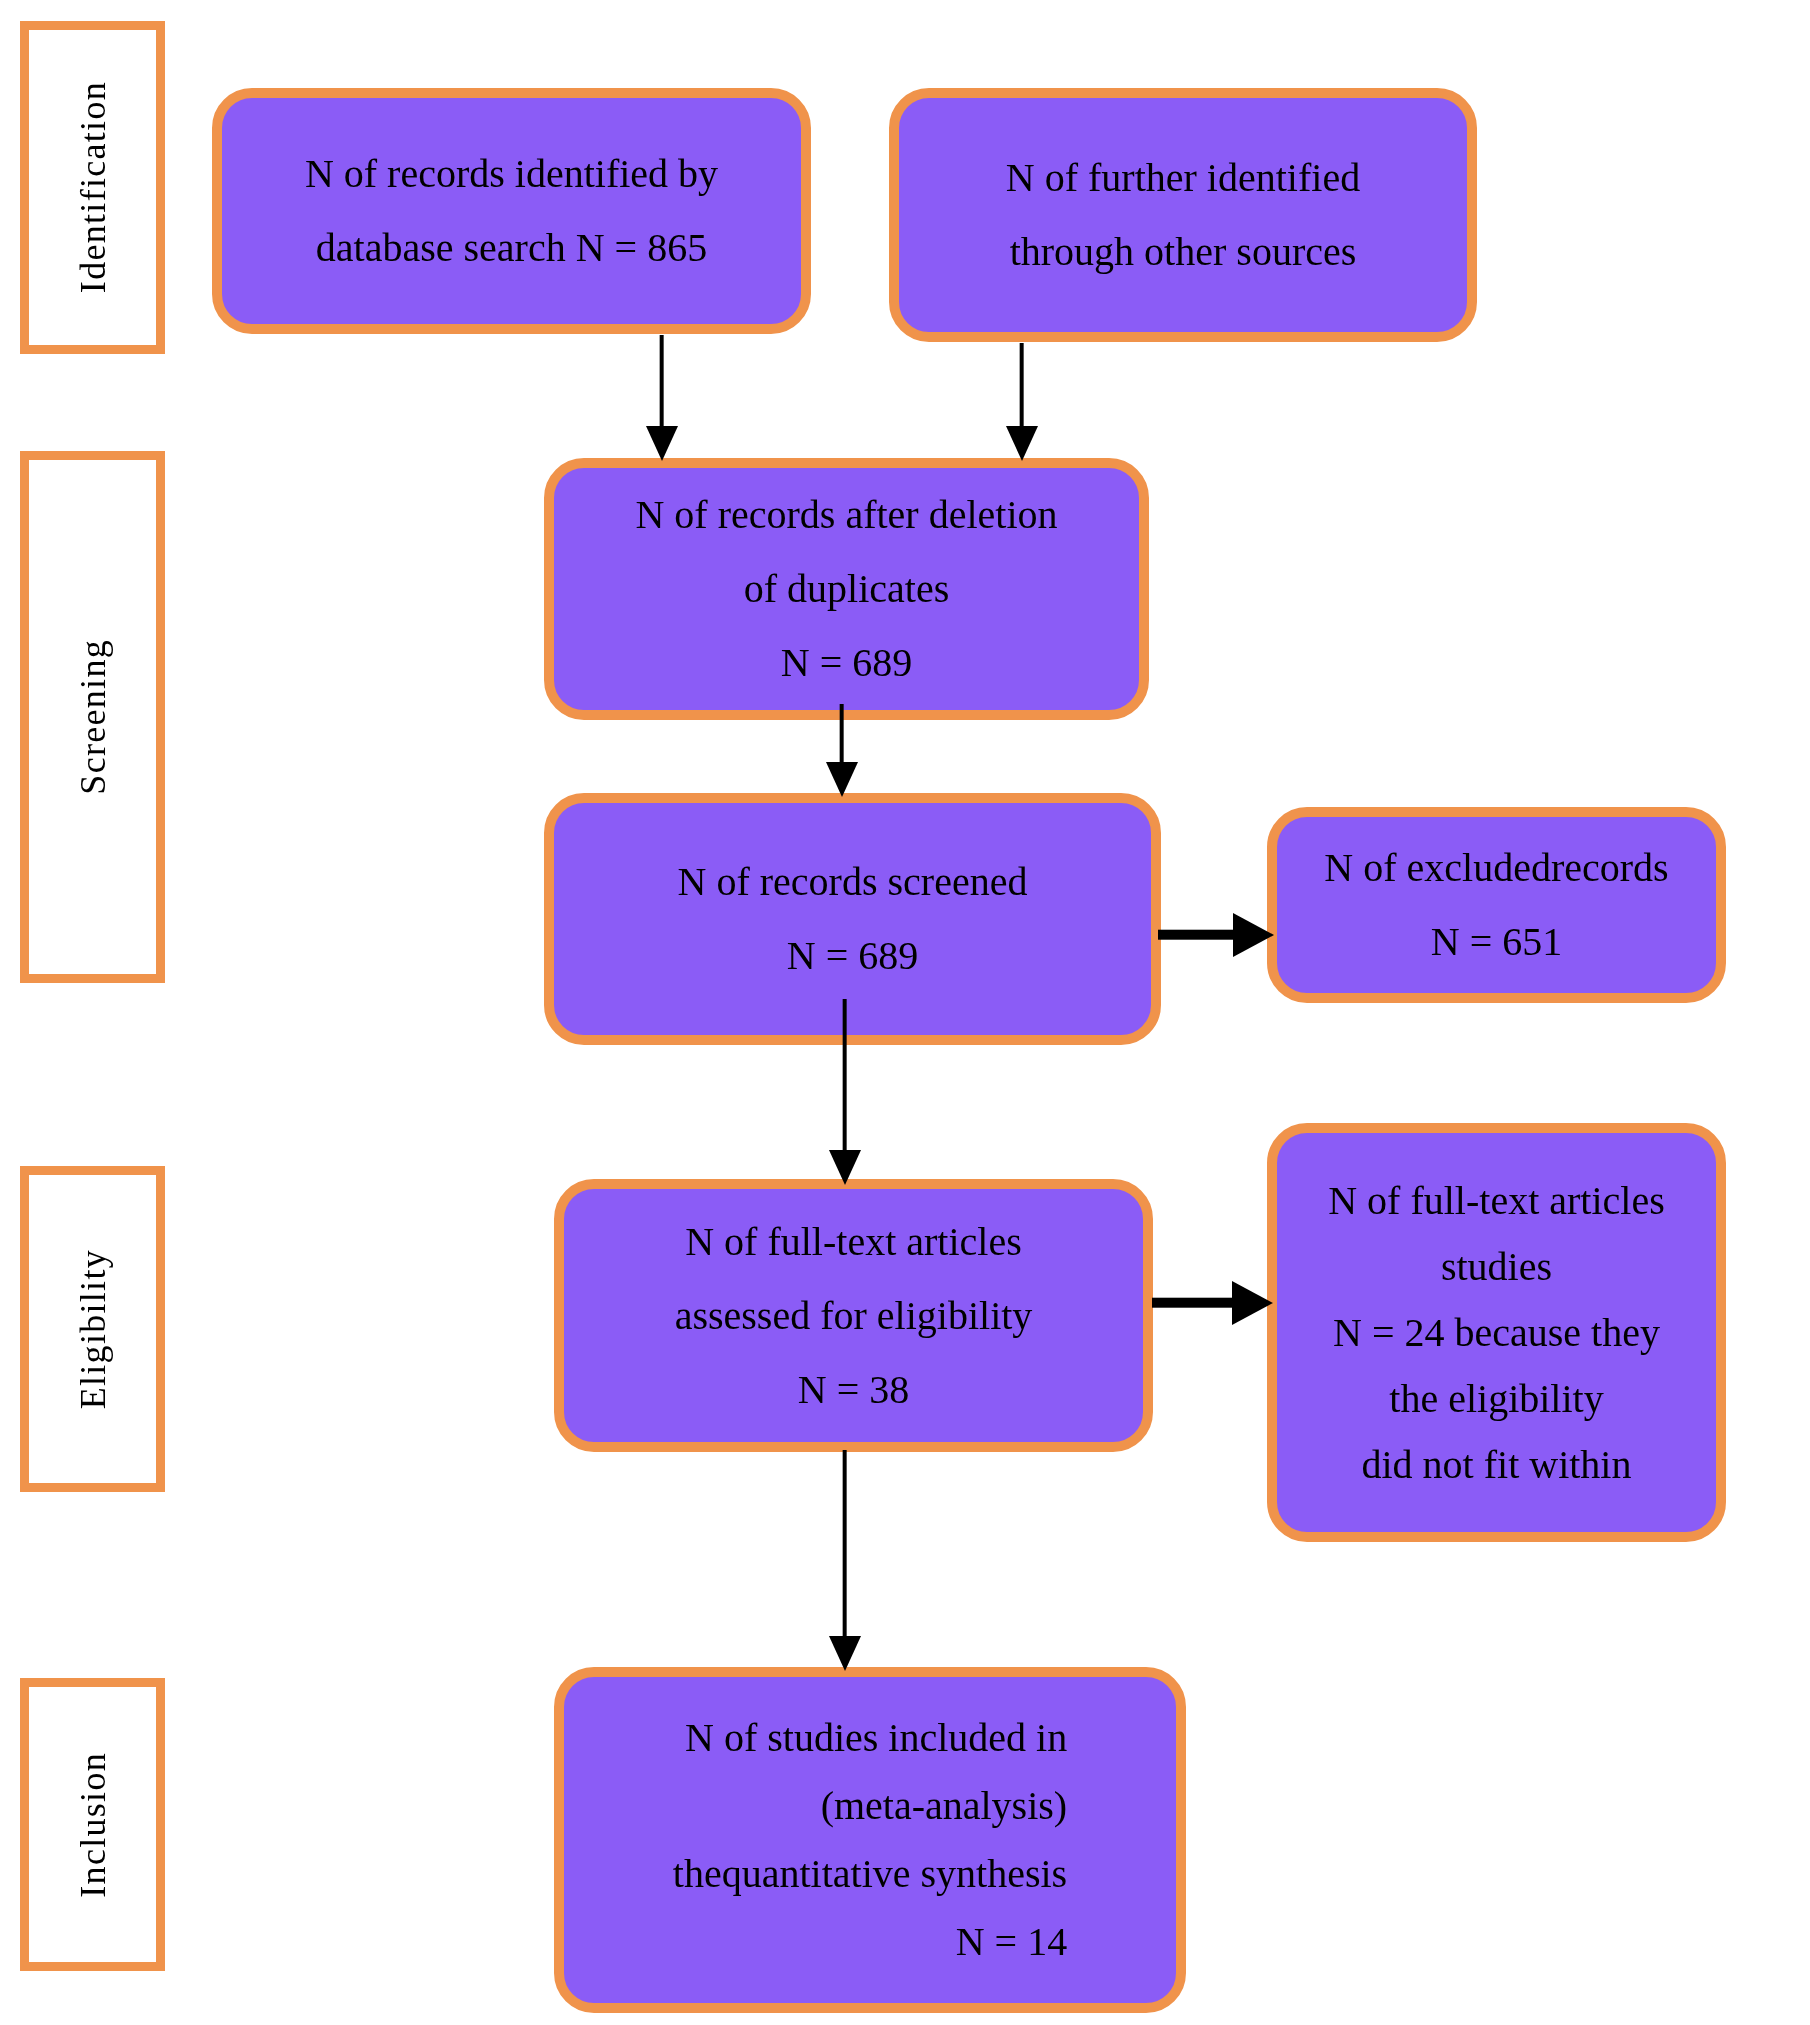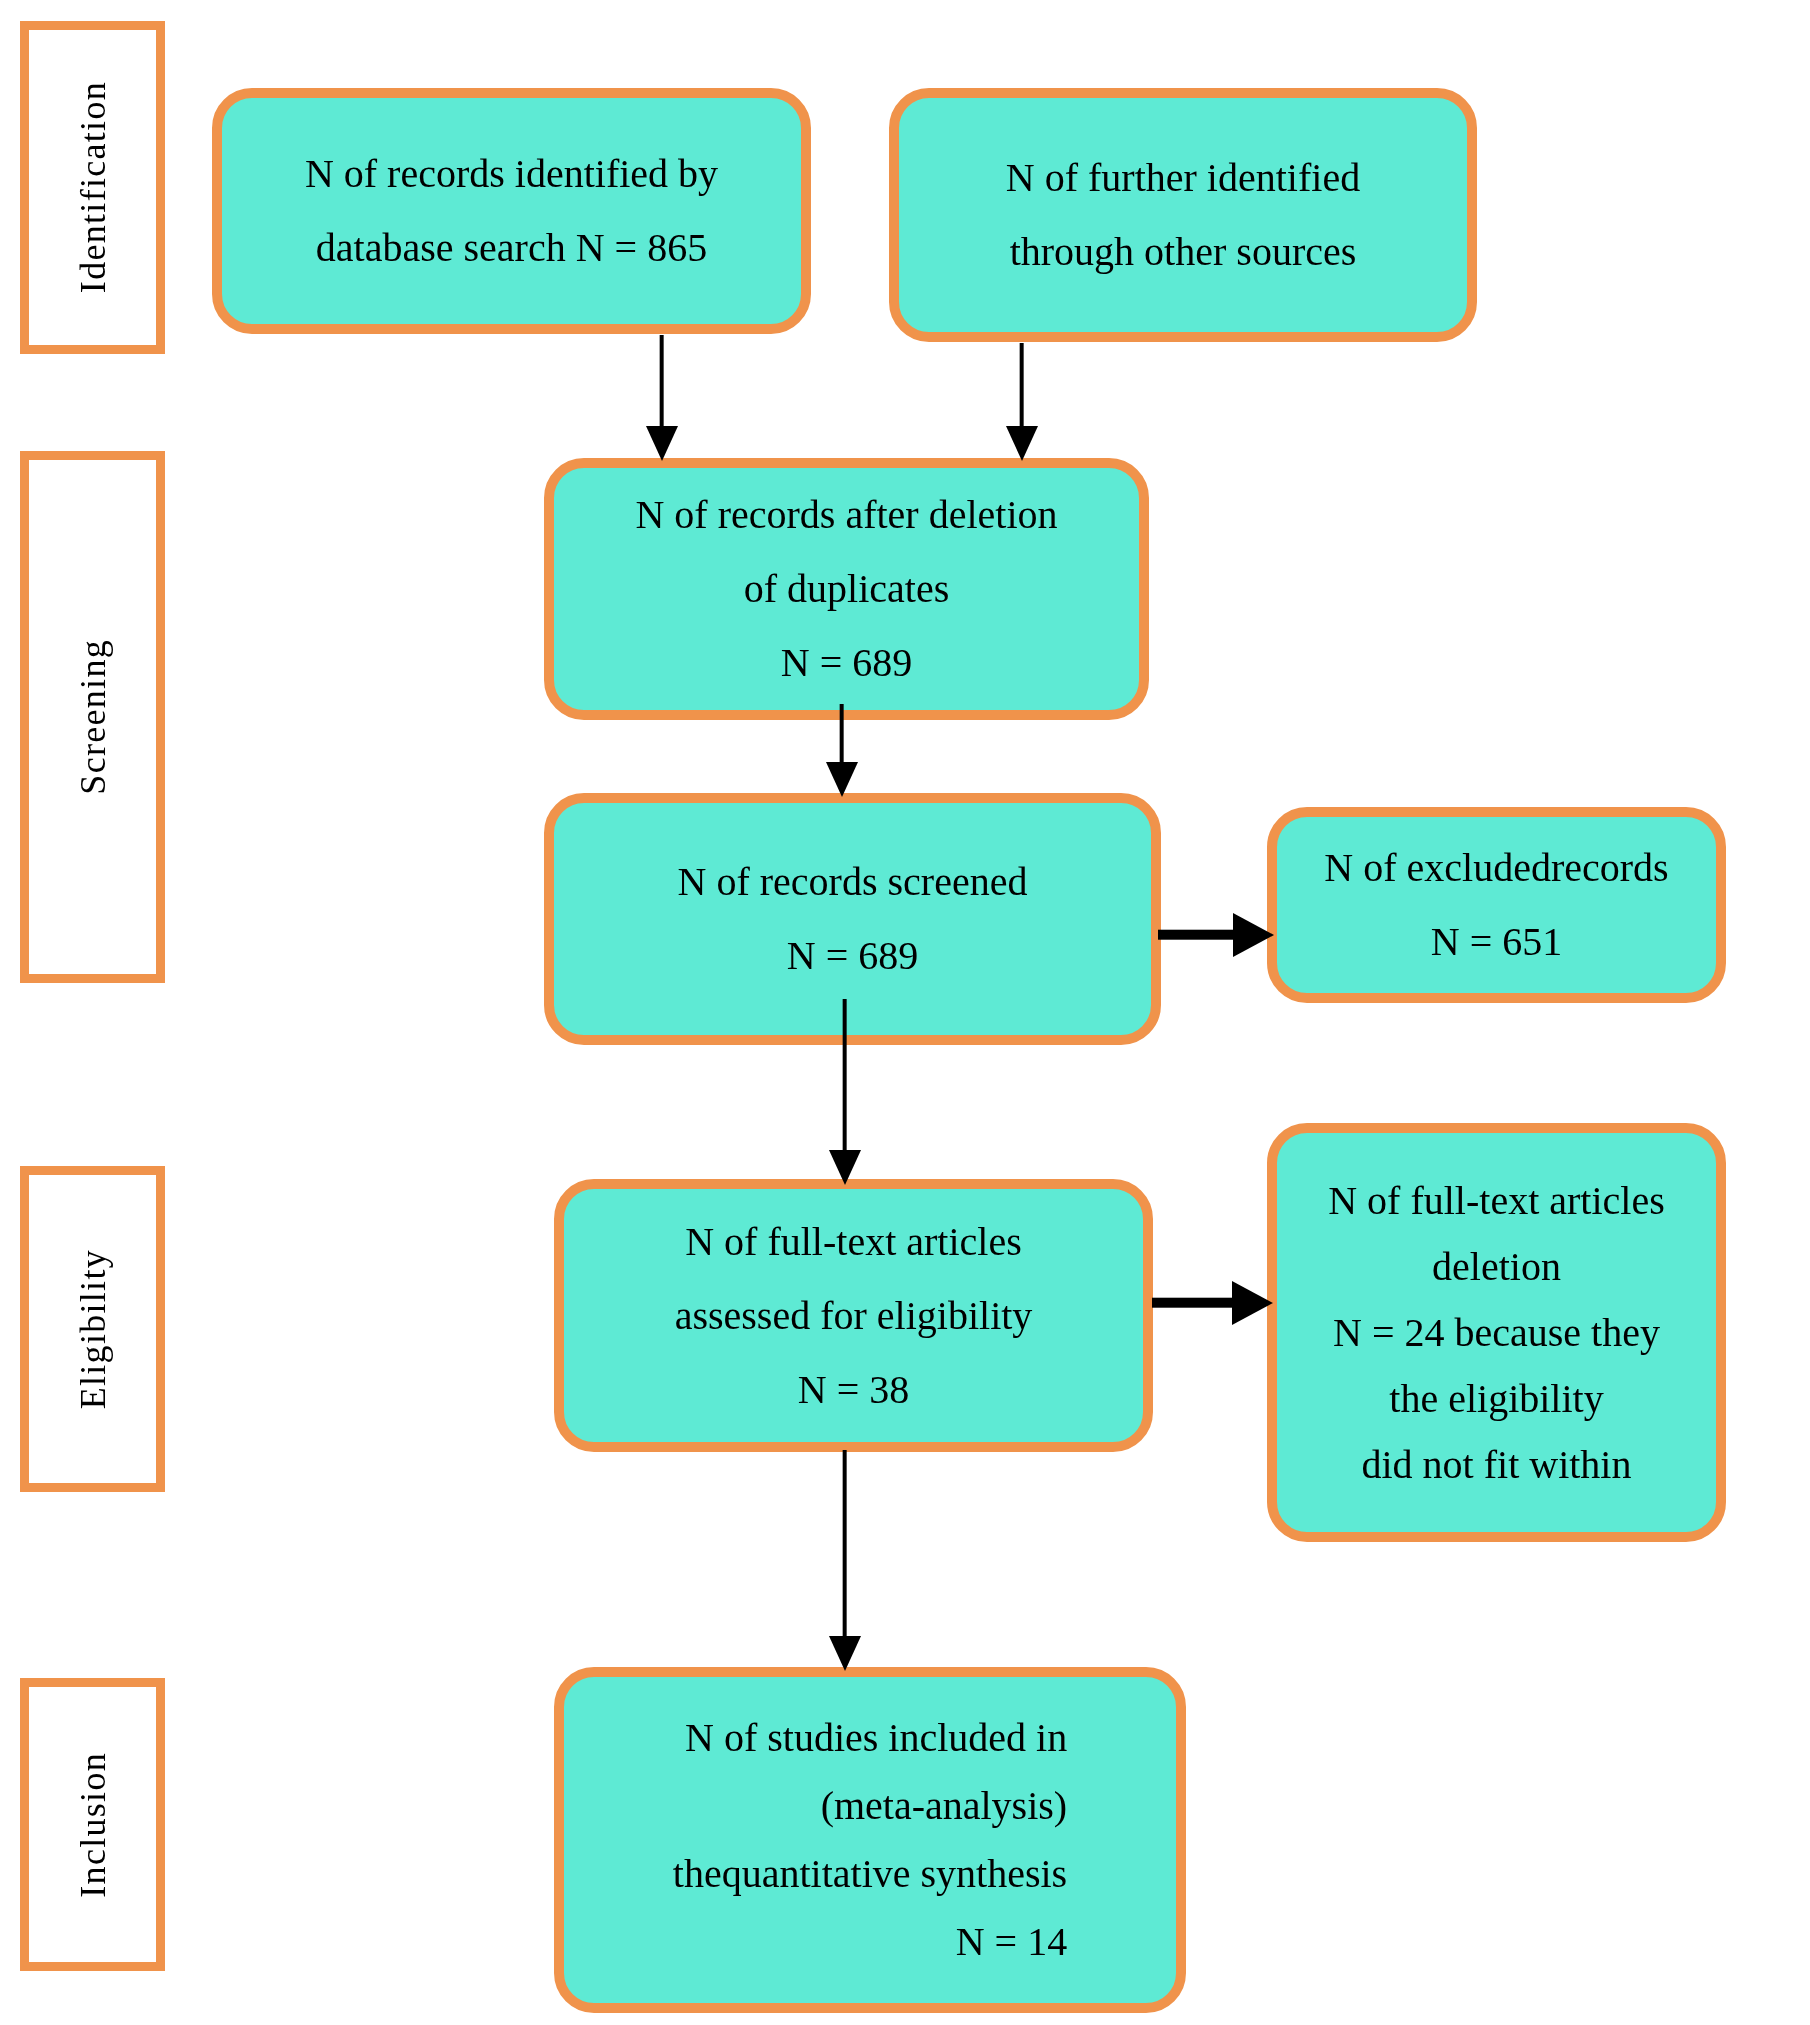--- a/index.html
+++ b/index.html
@@ -20,21 +20,21 @@
     transform:rotate(180deg);
     font-size:36px;
     letter-spacing:1.3px;
     white-space:nowrap;
     line-height:1;
   }
   .node{
     position:absolute;
     border:10.6px solid #F0934B;
     border-radius:40px;
-    background:#5eead4;
+    background:#8b5cf6;
     box-sizing:border-box;
     display:flex;align-items:center;justify-content:center;
     text-align:center;
   }
   .node .lines{
     display:block;
     font-size:40px;
     line-height:1.85;
     padding:0 17.3px;
   }
@@ -126,21 +126,21 @@
   <div class="lines">
     <div>N of full-text articles</div>
     <div>assessed for eligibility</div>
     <div>N = 38</div>
   </div>
 </div>
 
 <div class="node" style="left:1267px; top:1123px; width:459px; height:419px;">
   <div class="lines" style="line-height:1.65;">
     <div>N of full-text articles</div>
-    <div>deletion</div>
+    <div>studies</div>
     <div>N = 24 because they</div>
     <div>the  eligibility</div>
     <div>did not fit within</div>
   </div>
 </div>
 
 <div class="node" style="left:554px; top:1667px; width:632px; height:346px;">
   <div class="lines" style="line-height:1.7;text-align:right;">
     <div>N of studies included in</div>
     <div>(meta-analysis)</div>

